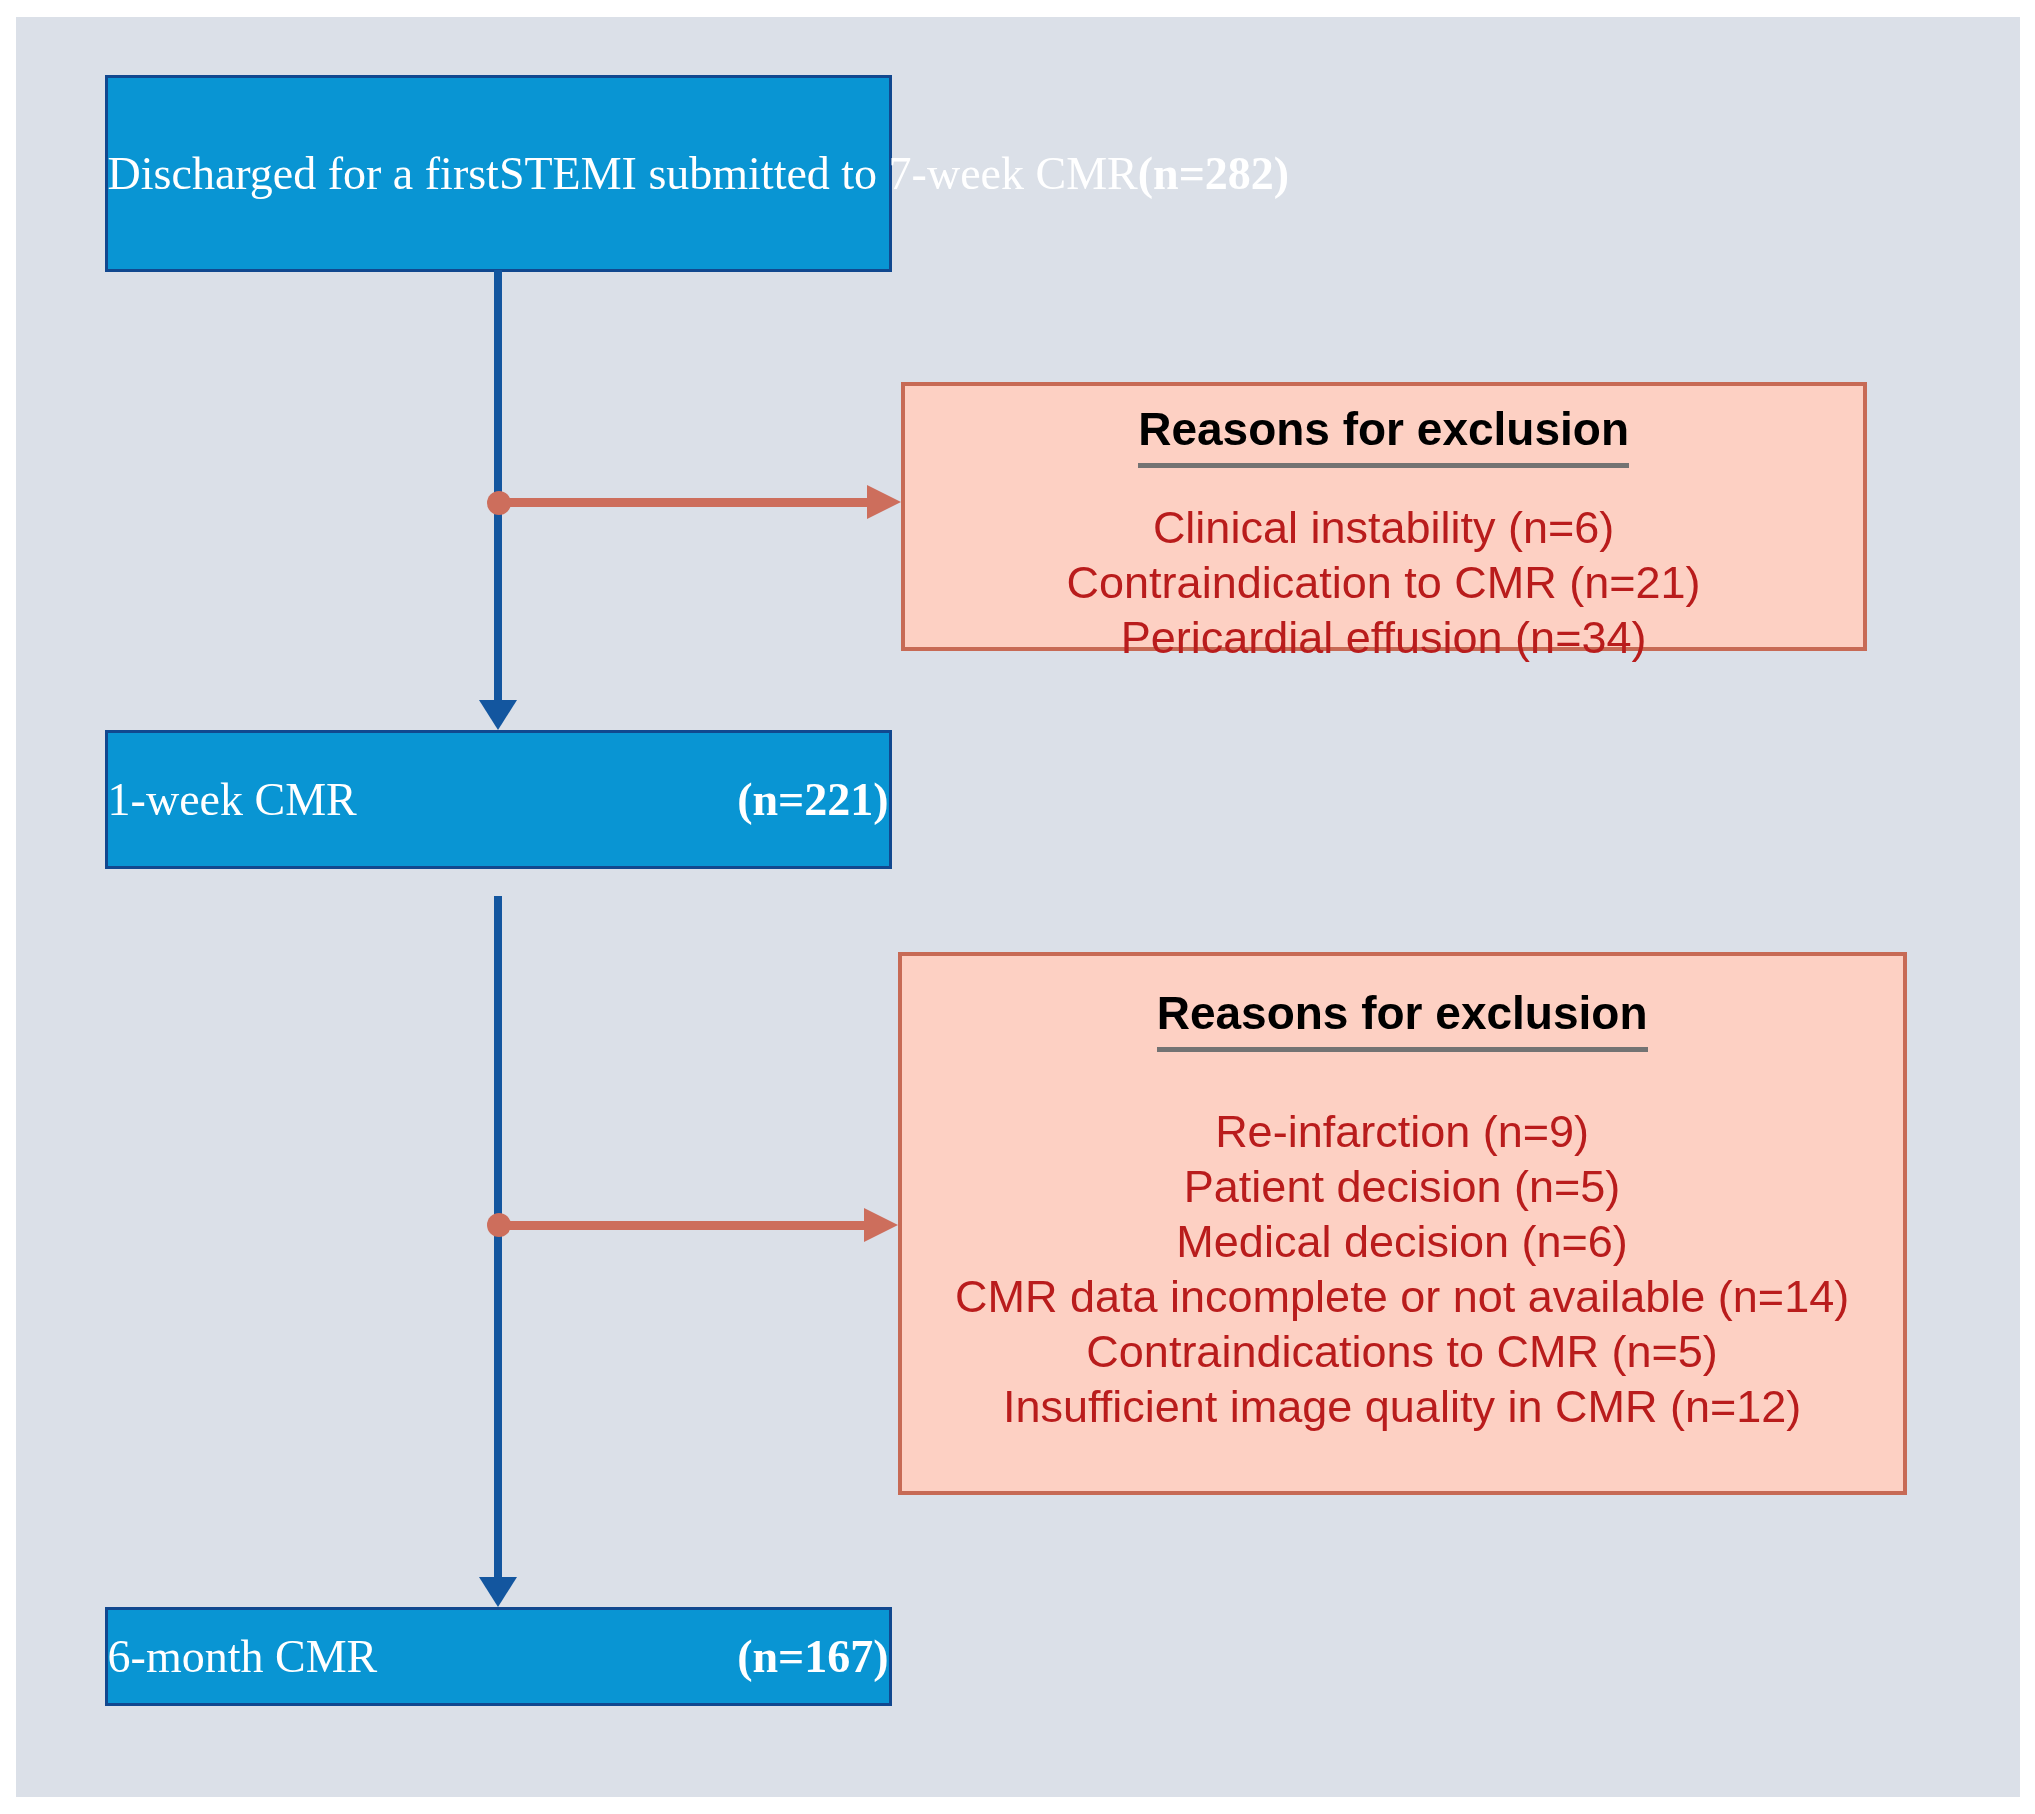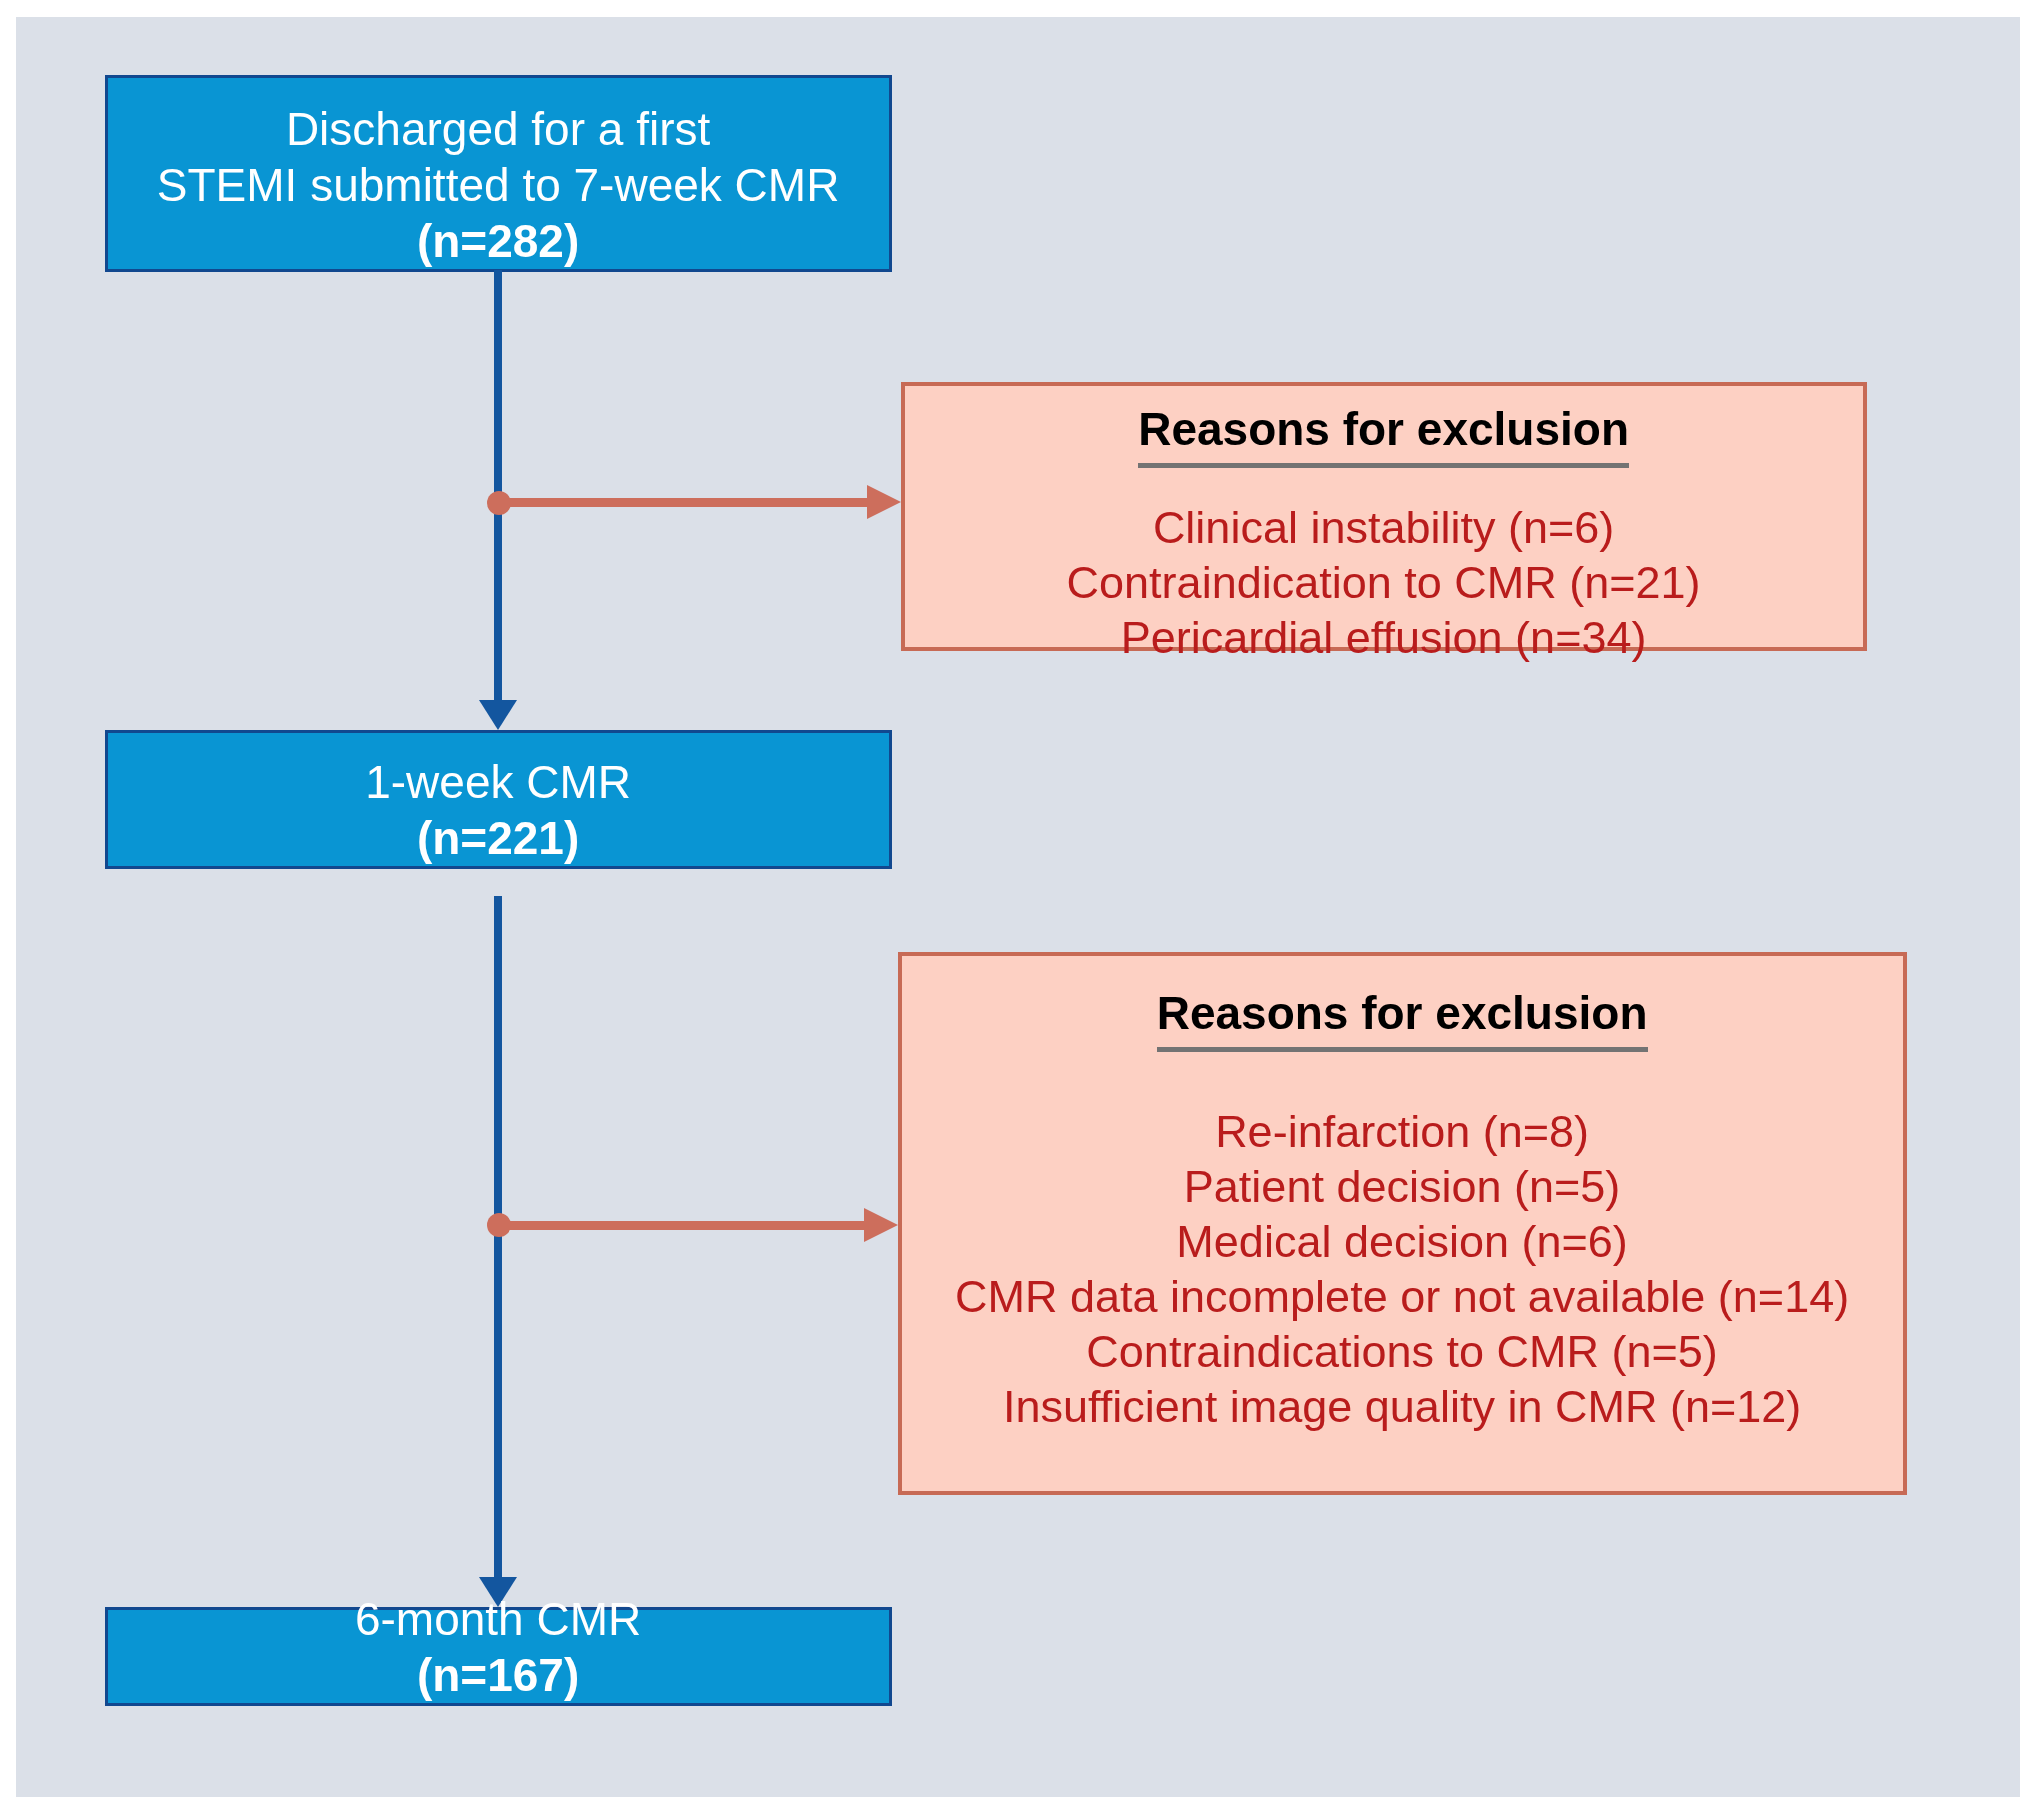--- a/index.html
+++ b/index.html
@@ -16,24 +16,25 @@
     left: 15.6px; top: 17px;
     width: 2004px; height: 1780px;
     background: var(--background, #dbe0e8);
   }
   .bluebox {
     position: absolute;
     box-sizing: border-box;
     background: var(--node-fill, #0995d3);
     border: 3.7px solid var(--node-border, #11488f);
     display: flex;
-    flex-direction: column;
-    justify-content: flex-end;
+    flex-direction: row;
+    justify-content: space-between;
     align-items: center;
     text-align: center;
+    font-family: Liberation Serif, serif;
   }
   .bline {
     color: #ffffff;
     font-size: 46px;
     line-height: 56px;
     font-weight: 400;
     white-space: nowrap;
   }
   .bline.nlab { font-weight: 700; }
   .pinkbox {
@@ -132,21 +133,21 @@
 
     <div class="bdot" style="left:471px; top:1196px;"></div>
     <div class="hshaft" style="left:483px; top:1204px; width:366px;"></div>
     <div class="hhead" style="left:848px; top:1191px;"></div>
 
     <div class="pinkbox" style="left:882px; top:935px; width:1009px; height:543px; padding-top:30px;">
       <div class="ptitle">
         <span class="u">Reasons for exclusion</span>
       </div>
       <div class="pgap" style="height:52px;"></div>
-      <div class="pline">Re-infarction (n=8)</div>
+      <div class="pline">Re-infarction (n=9)</div>
       <div class="pline">Patient decision (n=5)</div>
       <div class="pline">Medical decision (n=6)</div>
       <div class="pline">CMR data incomplete or not available (n=14)</div>
       <div class="pline">Contraindications to CMR (n=5)</div>
       <div class="pline">Insufficient image quality in CMR (n=12)</div>
     </div>
 
     <div class="bluebox" style="left:89px; top:1590px; width:787px; height:99px;">
       <div class="bline">6-month CMR</div>
       <div class="bline nlab">(n=167)</div>

